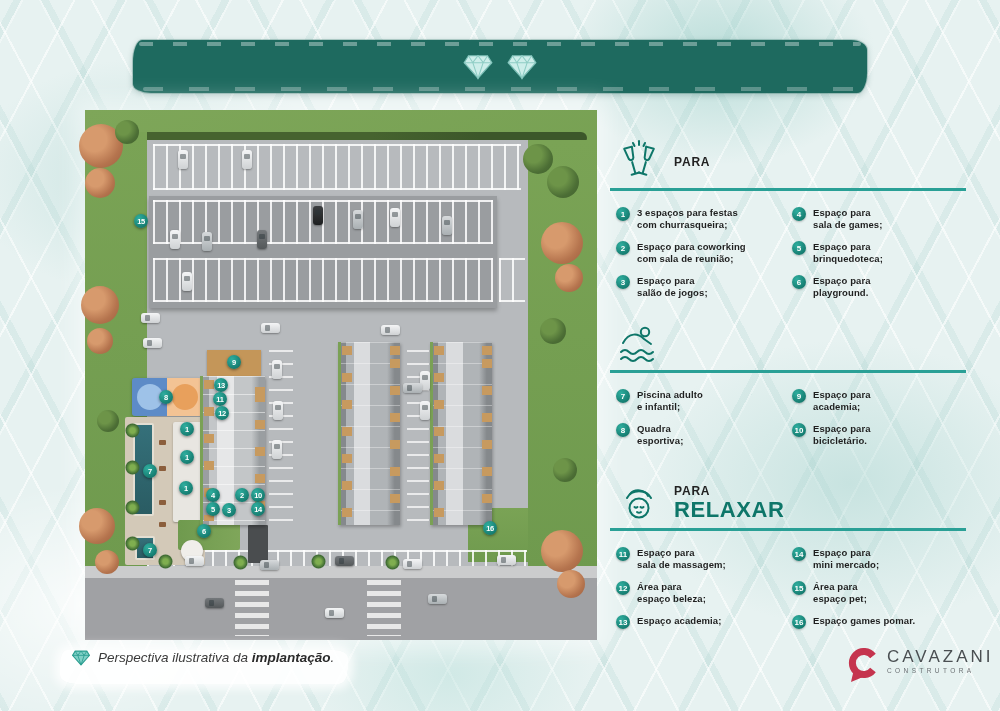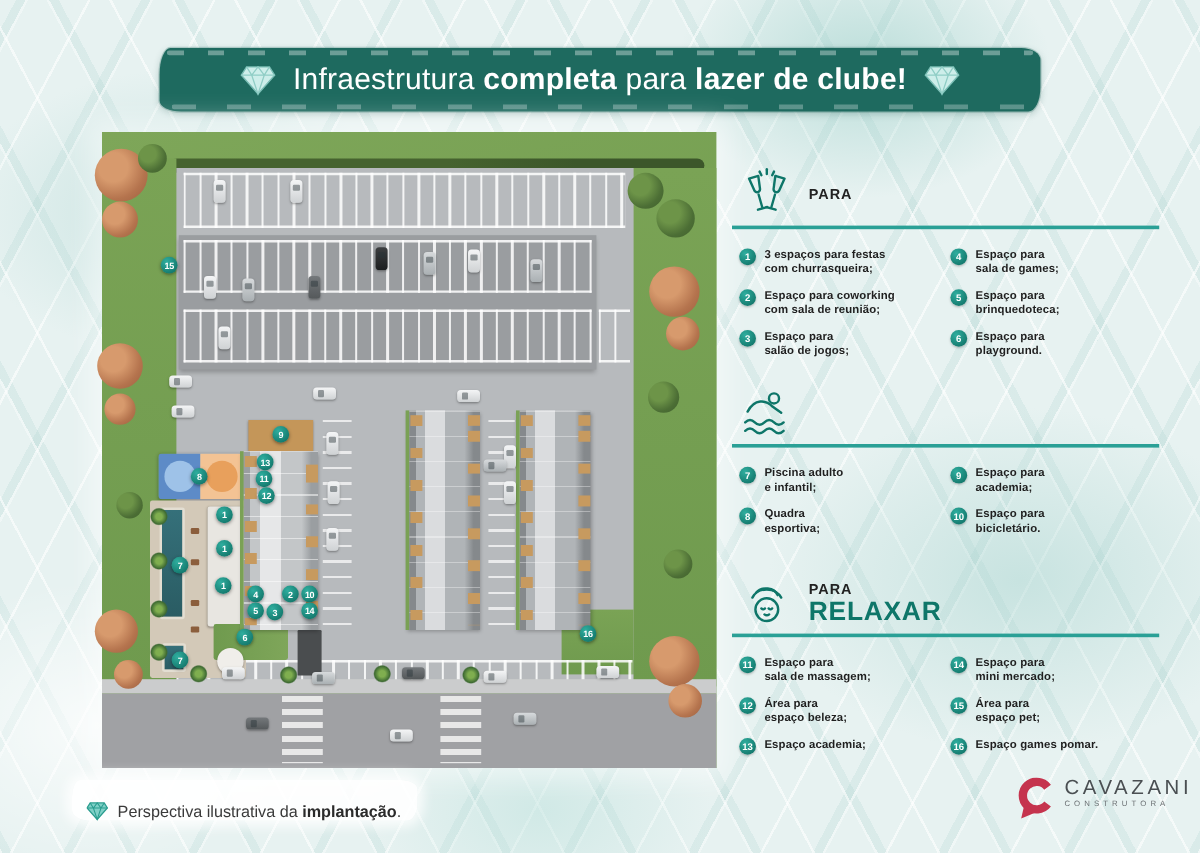--- a/index.html
+++ b/index.html
@@ -113,37 +113,36 @@
 .car.h::after{left:4px;right:4px;top:2px;bottom:2px;height:auto;width:5px;}
 .marker{position:absolute;width:14px;height:14px;border-radius:50%;z-index:40;
   background:radial-gradient(circle at 35% 30%, var(--badge1), var(--badge2));
   color:#fff;font-size:7.5px;font-weight:700;letter-spacing:-.3px;
   display:flex;align-items:center;justify-content:center;
   box-shadow:0 1px 3px rgba(0,0,0,.45);}
 
 .foot-caption{position:absolute;left:60px;top:650px;width:288px;height:34px;
   background:rgba(255,255,255,.92);border-radius:7px 14px 9px 16px / 14px 8px 15px 9px;
   box-shadow:0 0 10px 5px rgba(255,255,255,.8);
-  display:flex;align-items:flex-end;gap:8px;padding:0 12px;}
+  display:flex;align-items:flex-start;gap:8px;padding:0 12px;font-style:italic;}
 .foot-caption .cap{font-size:13.5px;color:#3a3a3a;white-space:nowrap;}
 .foot-caption .cap .b{font-weight:800;color:#2b2b2b;}
 .disclaimer{position:absolute;left:358px;top:656px;width:330px;font-size:8.5px;color:#4a4a4a;line-height:11px;}
 .logo{position:absolute;left:848px;top:648px;display:flex;gap:7px;}
 .logo-name{font-size:17px;letter-spacing:3px;color:#4a4f52;line-height:18px;}
 .logo-sub{font-size:6.5px;letter-spacing:3.4px;color:#6a6f72;margin-top:1px;}
 </style>
 </head>
 <body>
 
 <div class="banner">
   <svg width="30" height="26" viewBox="0 0 34 30">
     <polygon points="6,2 28,2 33,10 17,28 1,10" fill="#cdeeea" stroke="#79bdb4" stroke-width="1.4"></polygon>
     <path d="M1 10 h32 M6 2 l5 8 l6 -8 l6 8 l5 -8 M11 10 l6 18 l6 -18" stroke="#8fcdc5" stroke-width="1.2" fill="none"></path>
   </svg>
-  <span class="banner-text"><span>Infraestrutura </span><span class="b">completa</span><span> para </span><span class="b">lazer de clube!</span></span>
   <svg width="30" height="26" viewBox="0 0 34 30">
     <polygon points="6,2 28,2 33,10 17,28 1,10" fill="#cdeeea" stroke="#79bdb4" stroke-width="1.4"></polygon>
     <path d="M1 10 h32 M6 2 l5 8 l6 -8 l6 8 l5 -8 M11 10 l6 18 l6 -18" stroke="#8fcdc5" stroke-width="1.2" fill="none"></path>
   </svg>
 </div>
 
 <div class="site">
 
   <div class="abs hedge" style="left:56px;top:22px;width:446px;height:12px;"></div>
   <div class="abs grass" style="left:0;top:22px;width:62px;height:440px;"></div>

